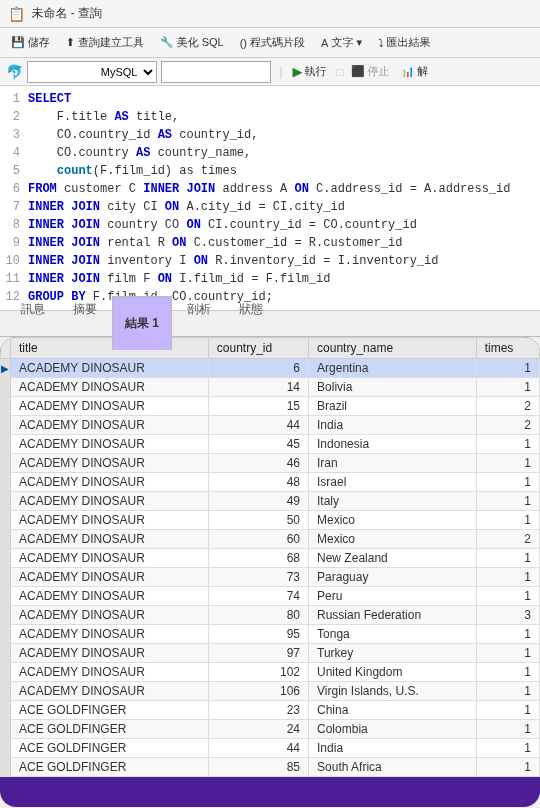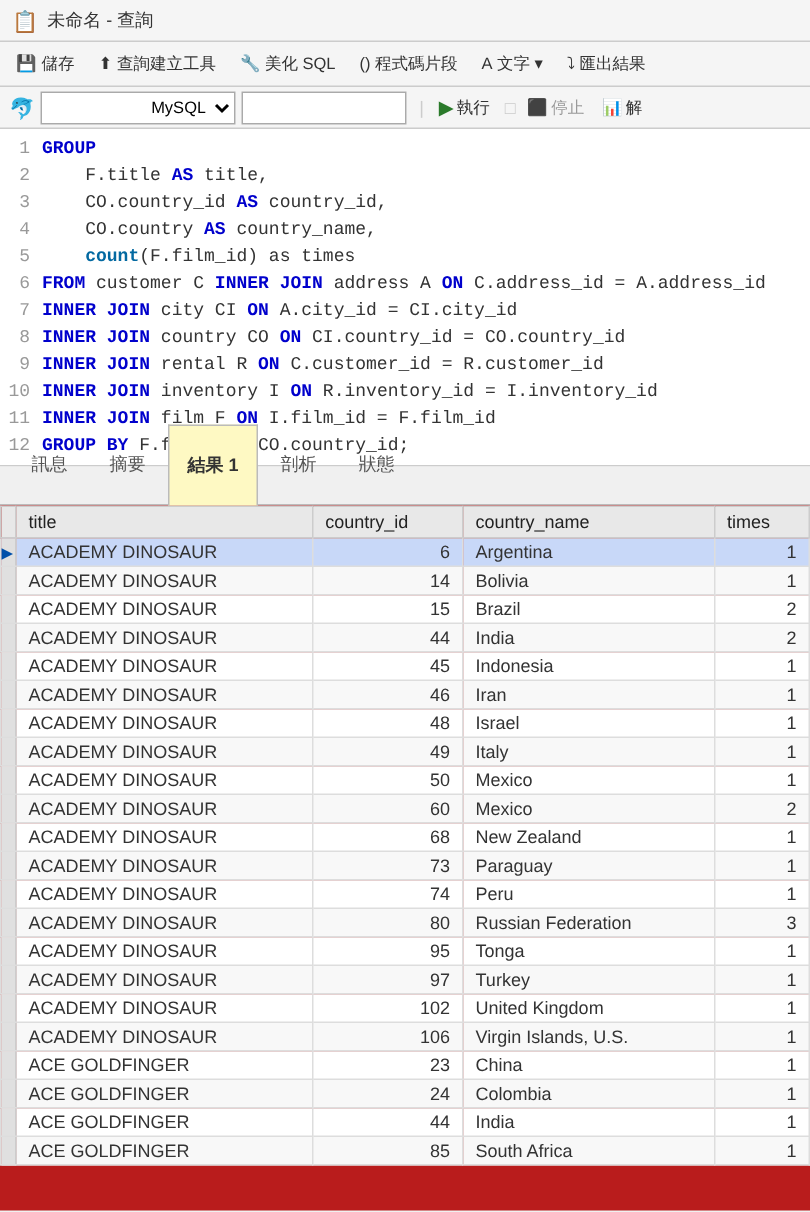--- a/index.html
+++ b/index.html
@@ -140,33 +140,34 @@
       padding: 18px 12px;
       font-size: 12px;
       color: #555;
       cursor: pointer;
       border: 1px solid transparent;
       border-bottom: none;
       background: none;
       margin-right: 2px;
     }
     .tab-item.active {
-      background: #fef9c3;
+      background: #c4b5fd;
       border-color: #bbb;
       color: #333;
       font-weight: bold;
       position: relative;
-      top: 1px;
+      top: 14px;
     }
 
     
     .results-area {
-      background: #b91c1c;
+      background: #4c1d95;
       overflow: auto;
       height: calc(808px - 28px - 30px - 28px - 226px - 26px);
+      border-radius: 16px;
     }
     table {
       width: 100%;
       border-collapse: collapse;
       font-size: 12px;
     }
     thead tr {
       background: #e8e8e8;
     }
     thead th {
@@ -254,21 +255,21 @@
   </button>
   <button class="explain-btn">
     <span>📊</span>
     <span>解</span>
   </button>
 </div>
 
 <div class="code-editor" id="code-editor">
     <div class="code-line">
       <span class="line-num">1</span>
-      <span class="line-content"><span class="kw">GROUP</span></span>
+      <span class="line-content"><span class="kw">SELECT</span></span>
     </div>
     <div class="code-line">
       <span class="line-num">2</span>
       <span class="line-content">    F.title <span class="kw">AS</span> title,</span>
     </div>
     <div class="code-line">
       <span class="line-num">3</span>
       <span class="line-content">    CO.country_id <span class="kw">AS</span> country_id,</span>
     </div>
     <div class="code-line">

